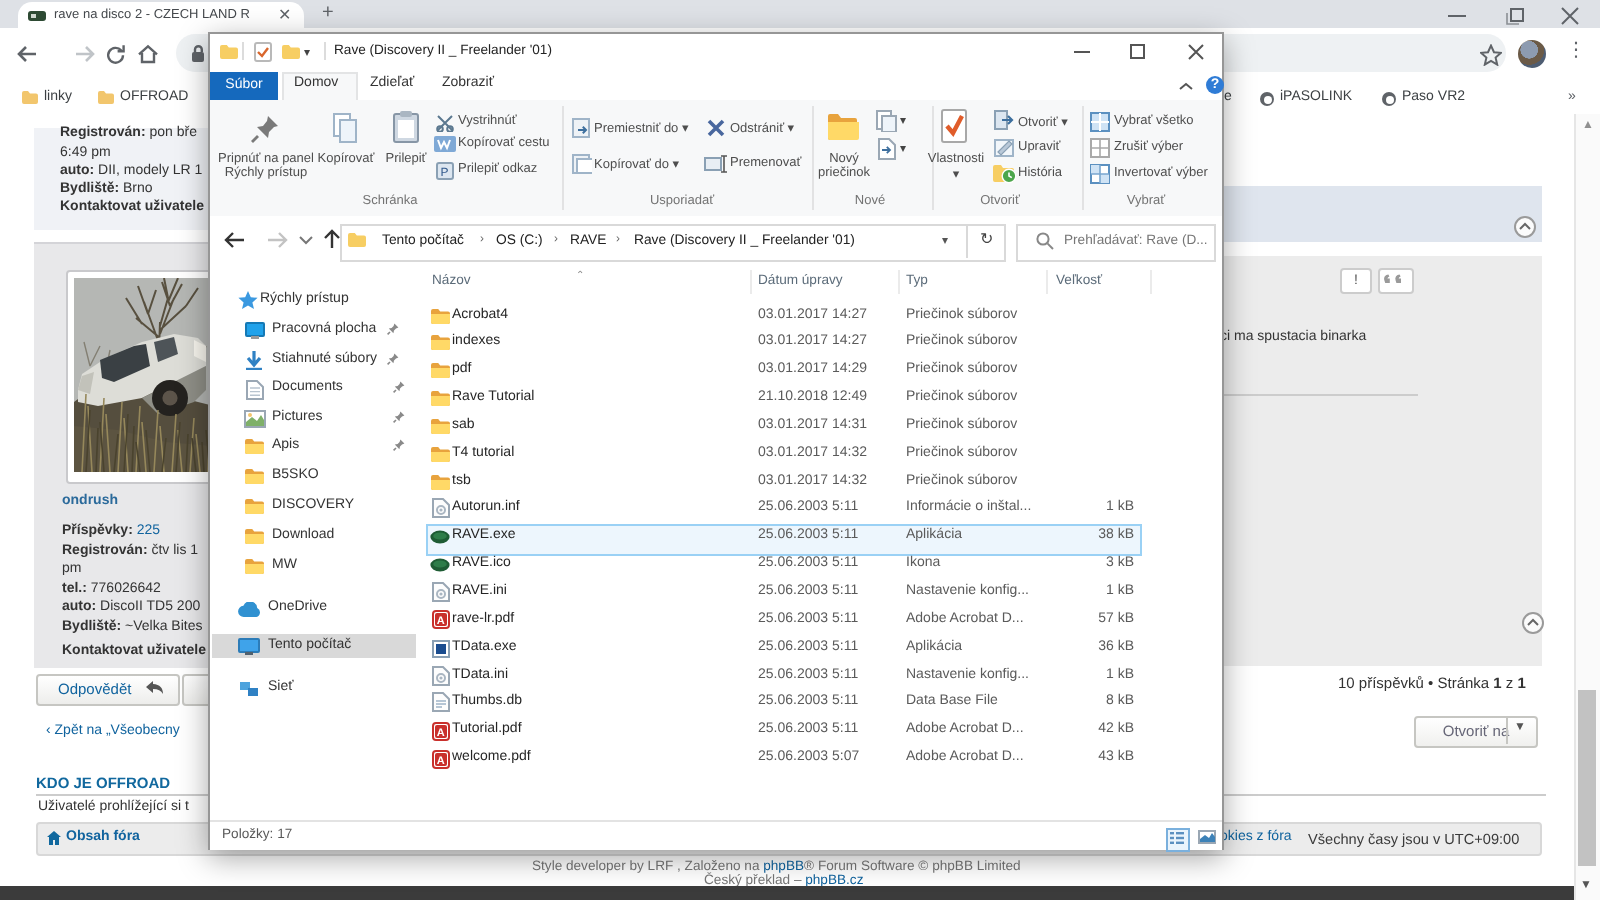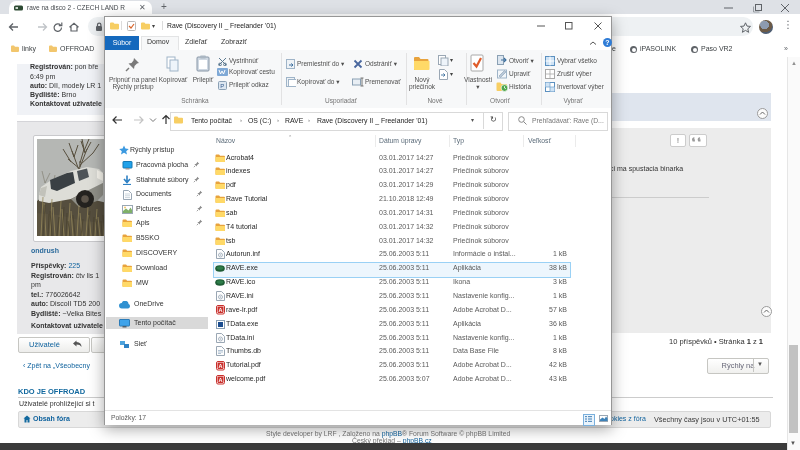--- a/index.html
+++ b/index.html
@@ -150,38 +150,38 @@
  </g>
 </svg>
 <div class="ab ftext b" style="left:31px;top:247px;color:#2b6a9b">ondrush</div>
 <div class="ab ftext" style="left:31px;top:262px"><span class="b">Příspěvky:</span> <span class="flink">225</span></div>
 <div class="ab ftext" style="left:31px;top:272px"><span class="b">Registrován:</span> čtv lis 1</div>
 <div class="ab ftext" style="left:31px;top:281px">pm</div>
 <div class="ab ftext" style="left:31px;top:291px"><span class="b">tel.:</span> 776026642</div>
 <div class="ab ftext" style="left:31px;top:300px"><span class="b">auto:</span> DiscoII TD5 200</div>
 <div class="ab ftext" style="left:31px;top:310px"><span class="b">Bydliště:</span> ~Velka Bites</div>
 <div class="ab ftext b" style="left:31px;top:322px">Kontaktovat uživatele</div>
-<div class="ab" id="replybtn">Uživatelé</div>
+<div class="ab" id="replybtn">Odpovědět</div>
 <svg class="ab" style="left:72px;top:340px" width="10" height="8">
     <path d="M4.5 0.5 L1 3.5 l3.5 3 v-2 c2.5 0 4 .8 5 2.5 0-3-1.5-4.8-5-5z" fill="#555"></path>
   </svg>
 <div class="ab" id="editbtn">
     <span style="position:absolute;left:28px;top:2px;font-size:8px;color:#666">✎</span>
   </div>
 <div class="ab ftext flink" style="left:23px;top:362px">‹  Zpět na „Všeobecny</div>
 <div class="ab ftext b" style="left:18px;top:387px;color:#11689e;font-size:7.5px">KDO JE OFFROAD</div>
 <div class="ab" id="kdorule"></div>
 <div class="ab ftext" style="left:19px;top:400px">Uživatelé prohlížející si t</div>
 <div class="ab" id="botbar"></div>
 <div class="ab ftext b flink" style="left:33px;top:415px">Obsah fóra</div>
 <svg class="ab" style="left:23px;top:415px" width="8" height="8">
     <path d="M4 0.5 L0.5 3.5 h1 V7.5 h2 V5 h1 v2.5 h2 V3.5 h1z" fill="#11689e"></path>
   </svg>
 <div class="ab ftext flink" style="left:610px;top:415px">okies z fóra</div>
-<div class="ab ftext" style="left:654px;top:414.5px;color:#3a3a3a;font-size:7.3px">Všechny časy jsou v UTC+01:55</div>
+<div class="ab ftext" style="left:654px;top:414.5px;color:#3a3a3a;font-size:7.3px">Všechny časy jsou v UTC+09:00</div>
 
 <div class="ab" id="panelRA"></div>
 <div class="ab upcirc" style="left:757px;top:108px"></div>
 <svg class="ab" style="left:759px;top:111px" width="7" height="5" fill="none">
     <path d="M1 3.5 L3.5 1 L6 3.5" stroke="#666" stroke-width="1"></path>
   </svg>
 <div class="ab" id="panelRB"></div>
 <div class="ab" style="left:670px;top:134px;width:14px;height:11px;background:#fff;border:1px solid #ccc;border-radius:2px;font-size:7px;color:#555;text-align:center;line-height:11px">!</div>
 <div class="ab" style="left:689px;top:134px;width:16px;height:11px;background:#fff;border:1px solid #ccc;border-radius:2px"></div>
 <svg class="ab" style="left:692px;top:137px" width="11" height="6">
@@ -190,21 +190,21 @@
       <path d="M5.8 3.2 a2.2 2.2 0 0 1 2-3 l.5 1 a1.6 1.6 0 0 0 -1 1 h1.2 v2.3 h-2.3z"></path>
     </g>
   </svg>
 <div class="ab ftext" style="left:610px;top:165px">ci ma spustacia binarka</div>
 <div class="ab" style="left:610px;top:197px;width:99px;border-top:1px solid #ccc"></div>
 <div class="ab upcirc" style="left:761px;top:306px"></div>
 <svg class="ab" style="left:763px;top:309px" width="7" height="5" fill="none">
     <path d="M1 3.5 L3.5 1 L6 3.5" stroke="#666" stroke-width="1"></path>
   </svg>
 <div class="ab ftext" style="left:669px;top:337px;font-size:7.5px">10 příspěvků • Stránka <span class="b">1</span> z <span class="b">1</span></div>
-<div class="ab" id="gotobtn">Rýchly na</div>
+<div class="ab" id="gotobtn">Otvoriť na</div>
 <div class="ab" style="left:753px;top:358px;width:0;height:14px;border-left:1px solid #c6c6c2"></div>
 <div class="ab" style="left:757px;top:361px;font-size:6px;color:#555">▼</div>
 <div class="ab ftext" style="left:266px;top:430px;color:#767676;font-size:6.8px">Style developer by LRF , Založeno na <span class="flink">phpBB</span>® Forum Software © phpBB Limited</div>
 <div class="ab ftext" style="left:352px;top:437px;color:#767676;font-size:6.8px">Český překlad – <span class="flink">phpBB.cz</span></div>
 <div class="ab" id="darkbar"></div>
 <div class="ab" id="scrollbar"></div>
 <div class="ab" id="sthumb"></div>
 <div class="ab" style="left:791px;top:60px;font-size:6px;color:#909090">▲</div>
 <div class="ab" style="left:790px;top:440px;font-size:6px;color:#555">▼</div>
 

